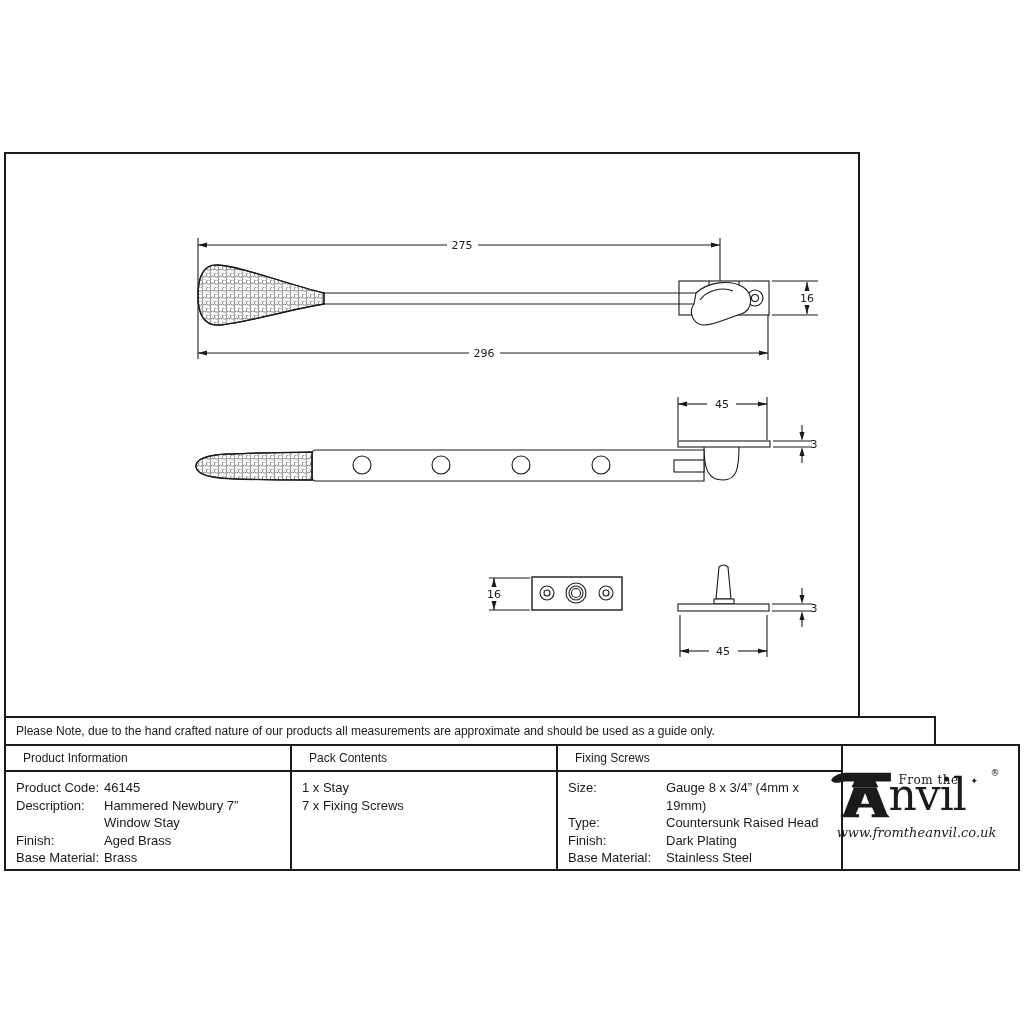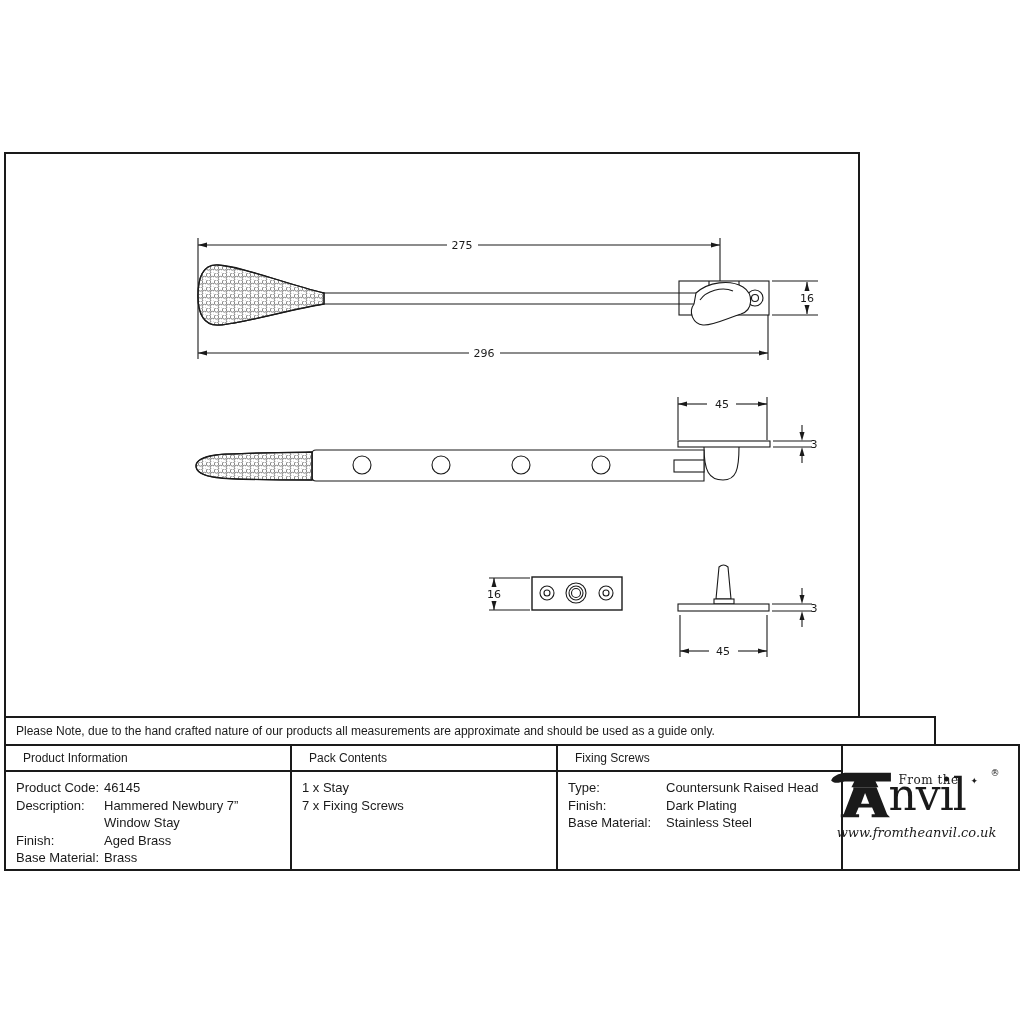--- a/index.html
+++ b/index.html
@@ -195,20 +195,24 @@
     <div class="col-body">
       <div class="pack-line">1 x Stay</div>
       <div class="pack-line">7 x Fixing Screws</div>
     </div>
   </div>
 
   <div class="col col-3">
     <div class="col-header">Fixing Screws</div>
     <div class="col-body">
       <div class="kv">
+        <span class="k">Size:</span>
+        <span class="v">Gauge 8 x 3/4” (4mm x 19mm)</span>
+      </div>
+      <div class="kv">
         <span class="k">Type:</span>
         <span class="v">Countersunk Raised Head</span>
       </div>
       <div class="kv">
         <span class="k">Finish:</span>
         <span class="v">Dark Plating</span>
       </div>
       <div class="kv">
         <span class="k">Base Material:</span>
         <span class="v">Stainless Steel</span>

